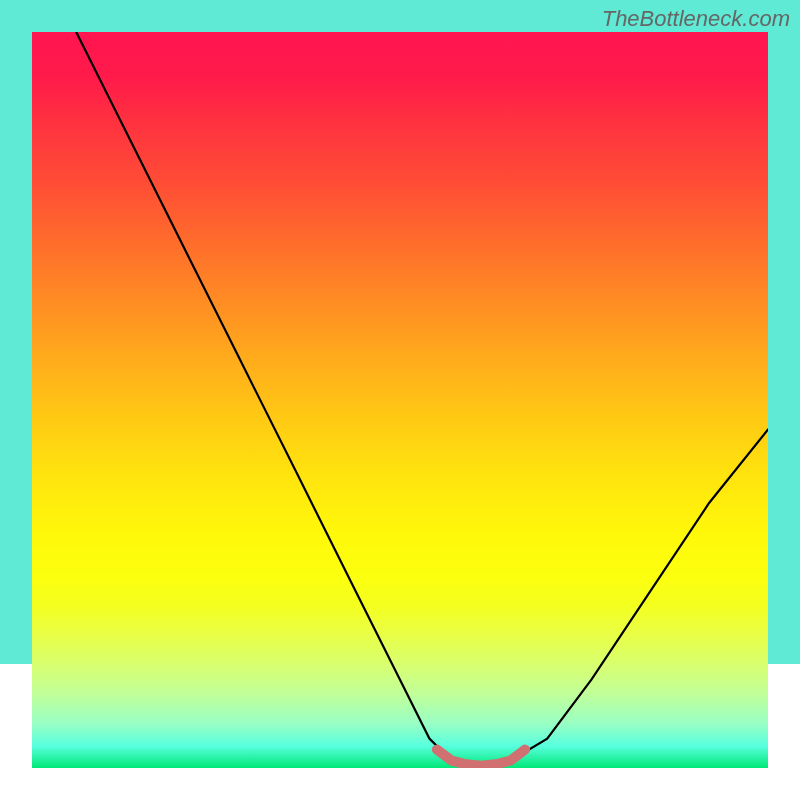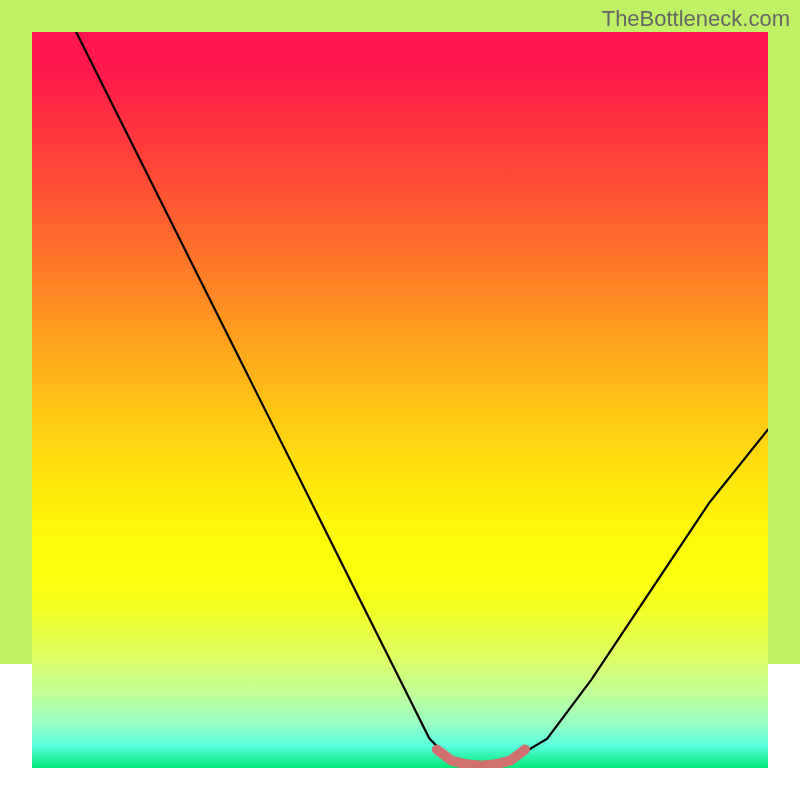--- a/index.html
+++ b/index.html
@@ -7,21 +7,22 @@
     padding: 0;
     width: 800px;
     height: 800px;
     overflow: hidden;
     font-family: Arial, sans-serif;
   }
   .chart-container {
     position: relative;
     width: 800px;
     height: 664px;
-    background: #bef264;
+    background: #5eead4;
+    font-style: italic;
   }
   .plot-area {
     position: absolute;
     left: 32px;
     top: 32px;
     width: 736px;
     height: 736px;
     background: linear-gradient(to bottom,
       #ff1550 0%,
       #ff1a4a 6%,

